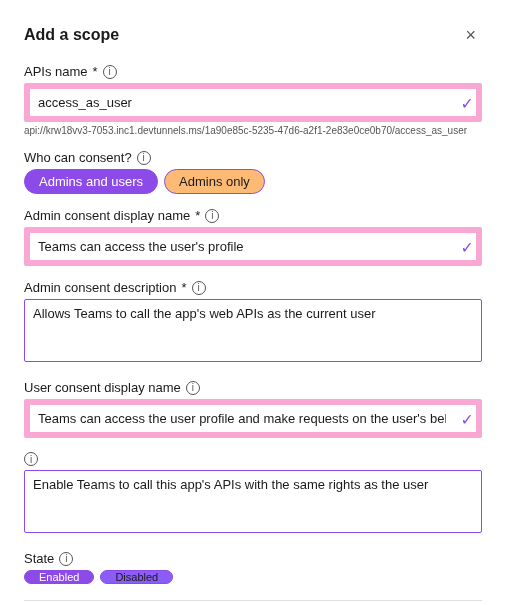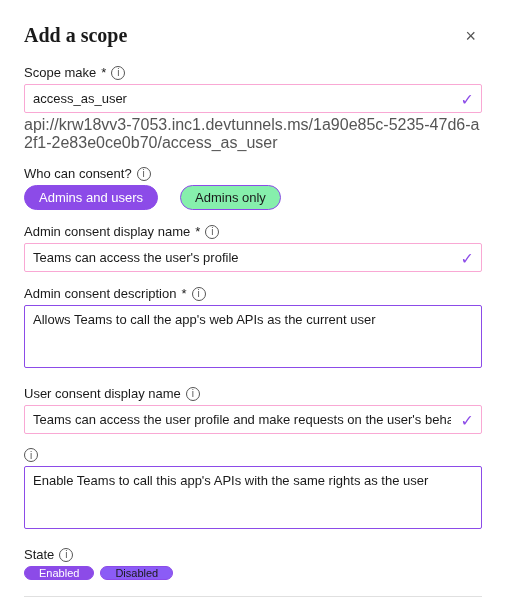--- a/index.html
+++ b/index.html
@@ -19,24 +19,23 @@
       position: relative;
       box-shadow: 0 2px 12px rgba(0,0,0,0.15);
     }
     .dialog-header {
       display: flex;
       align-items: center;
       justify-content: space-between;
       margin-bottom: 18px;
     }
     .dialog-title {
-      font-size: 20px;
+      font-size: 16px;
       font-weight: 600;
       color: #1a1a1a;
-      font-family: Liberation Serif, serif;
     }
     .close-btn {
       background: none;
       border: none;
       cursor: pointer;
       font-size: 18px;
       color: #555;
       padding: 2px 6px;
       line-height: 1;
     }
@@ -59,64 +58,64 @@
       height: 14px;
       border-radius: 50%;
       border: 1px solid #555;
       font-size: 10px;
       color: #555;
       cursor: default;
       flex-shrink: 0;
     }
     .text-input {
       width: 100%;
-      border: 1px solid #f9a8d4;
+      border: 6px solid #f9a8d4;
       border-radius: 2px;
       padding: 6px 30px 6px 8px;
       font-size: 13px;
       color: #1a1a1a;
       outline: none;
       position: relative;
     }
     .input-wrapper {
       position: relative;
     }
     .input-check {
       position: absolute;
       right: 8px;
       top: 50%;
       transform: translateY(-50%);
       color: #8c4be8;
       font-size: 16px;
     }
     .api-url {
-      font-size: 16px;
+      font-size: 10px;
       color: #555;
       margin-top: 3px;
       word-break: break-all;
     }
     .consent-buttons {
       display: flex;
-      gap: 16px;
+      gap: 0;
       margin-top: 4px;
     }
     .consent-btn {
       padding: 4px 14px;
       font-size: 13px;
       border: 1px solid #8c4be8;
       cursor: pointer;
       border-radius: 20px;
     }
     .consent-btn.active {
       background: #8c4be8;
       color: #fff;
       border-color: #8c4be8;
     }
     .consent-btn.inactive {
-      background: #86efac;
+      background: #fdba74;
       color: #1a1a1a;
       border-color: #8c4be8;
       margin-left: 6px;
     }
     .textarea-input {
       width: 100%;
       border: 1px solid #8c4be8;
       border-radius: 2px;
       padding: 6px 8px;
       font-size: 13px;
@@ -160,21 +159,21 @@
 
 <div class="dialog">
 
   <div class="dialog-header">
     <span class="dialog-title">Add a scope</span>
     <button class="close-btn">×</button>
   </div>
 
   <div class="field-group">
     <div class="field-label">
-      <span>Scope make</span>
+      <span>APIs name</span>
       <span>*</span>
       <span class="info-icon">i</span>
     </div>
     <div class="input-wrapper">
       <input class="text-input" type="text" value="access_as_user" style="">
       <span class="input-check">✓</span>
     </div>
     <div class="api-url">api://krw18vv3-7053.inc1.devtunnels.ms/1a90e85c-5235-47d6-a2f1-2e83e0ce0b70/access_as_user</div>
   </div>
 

